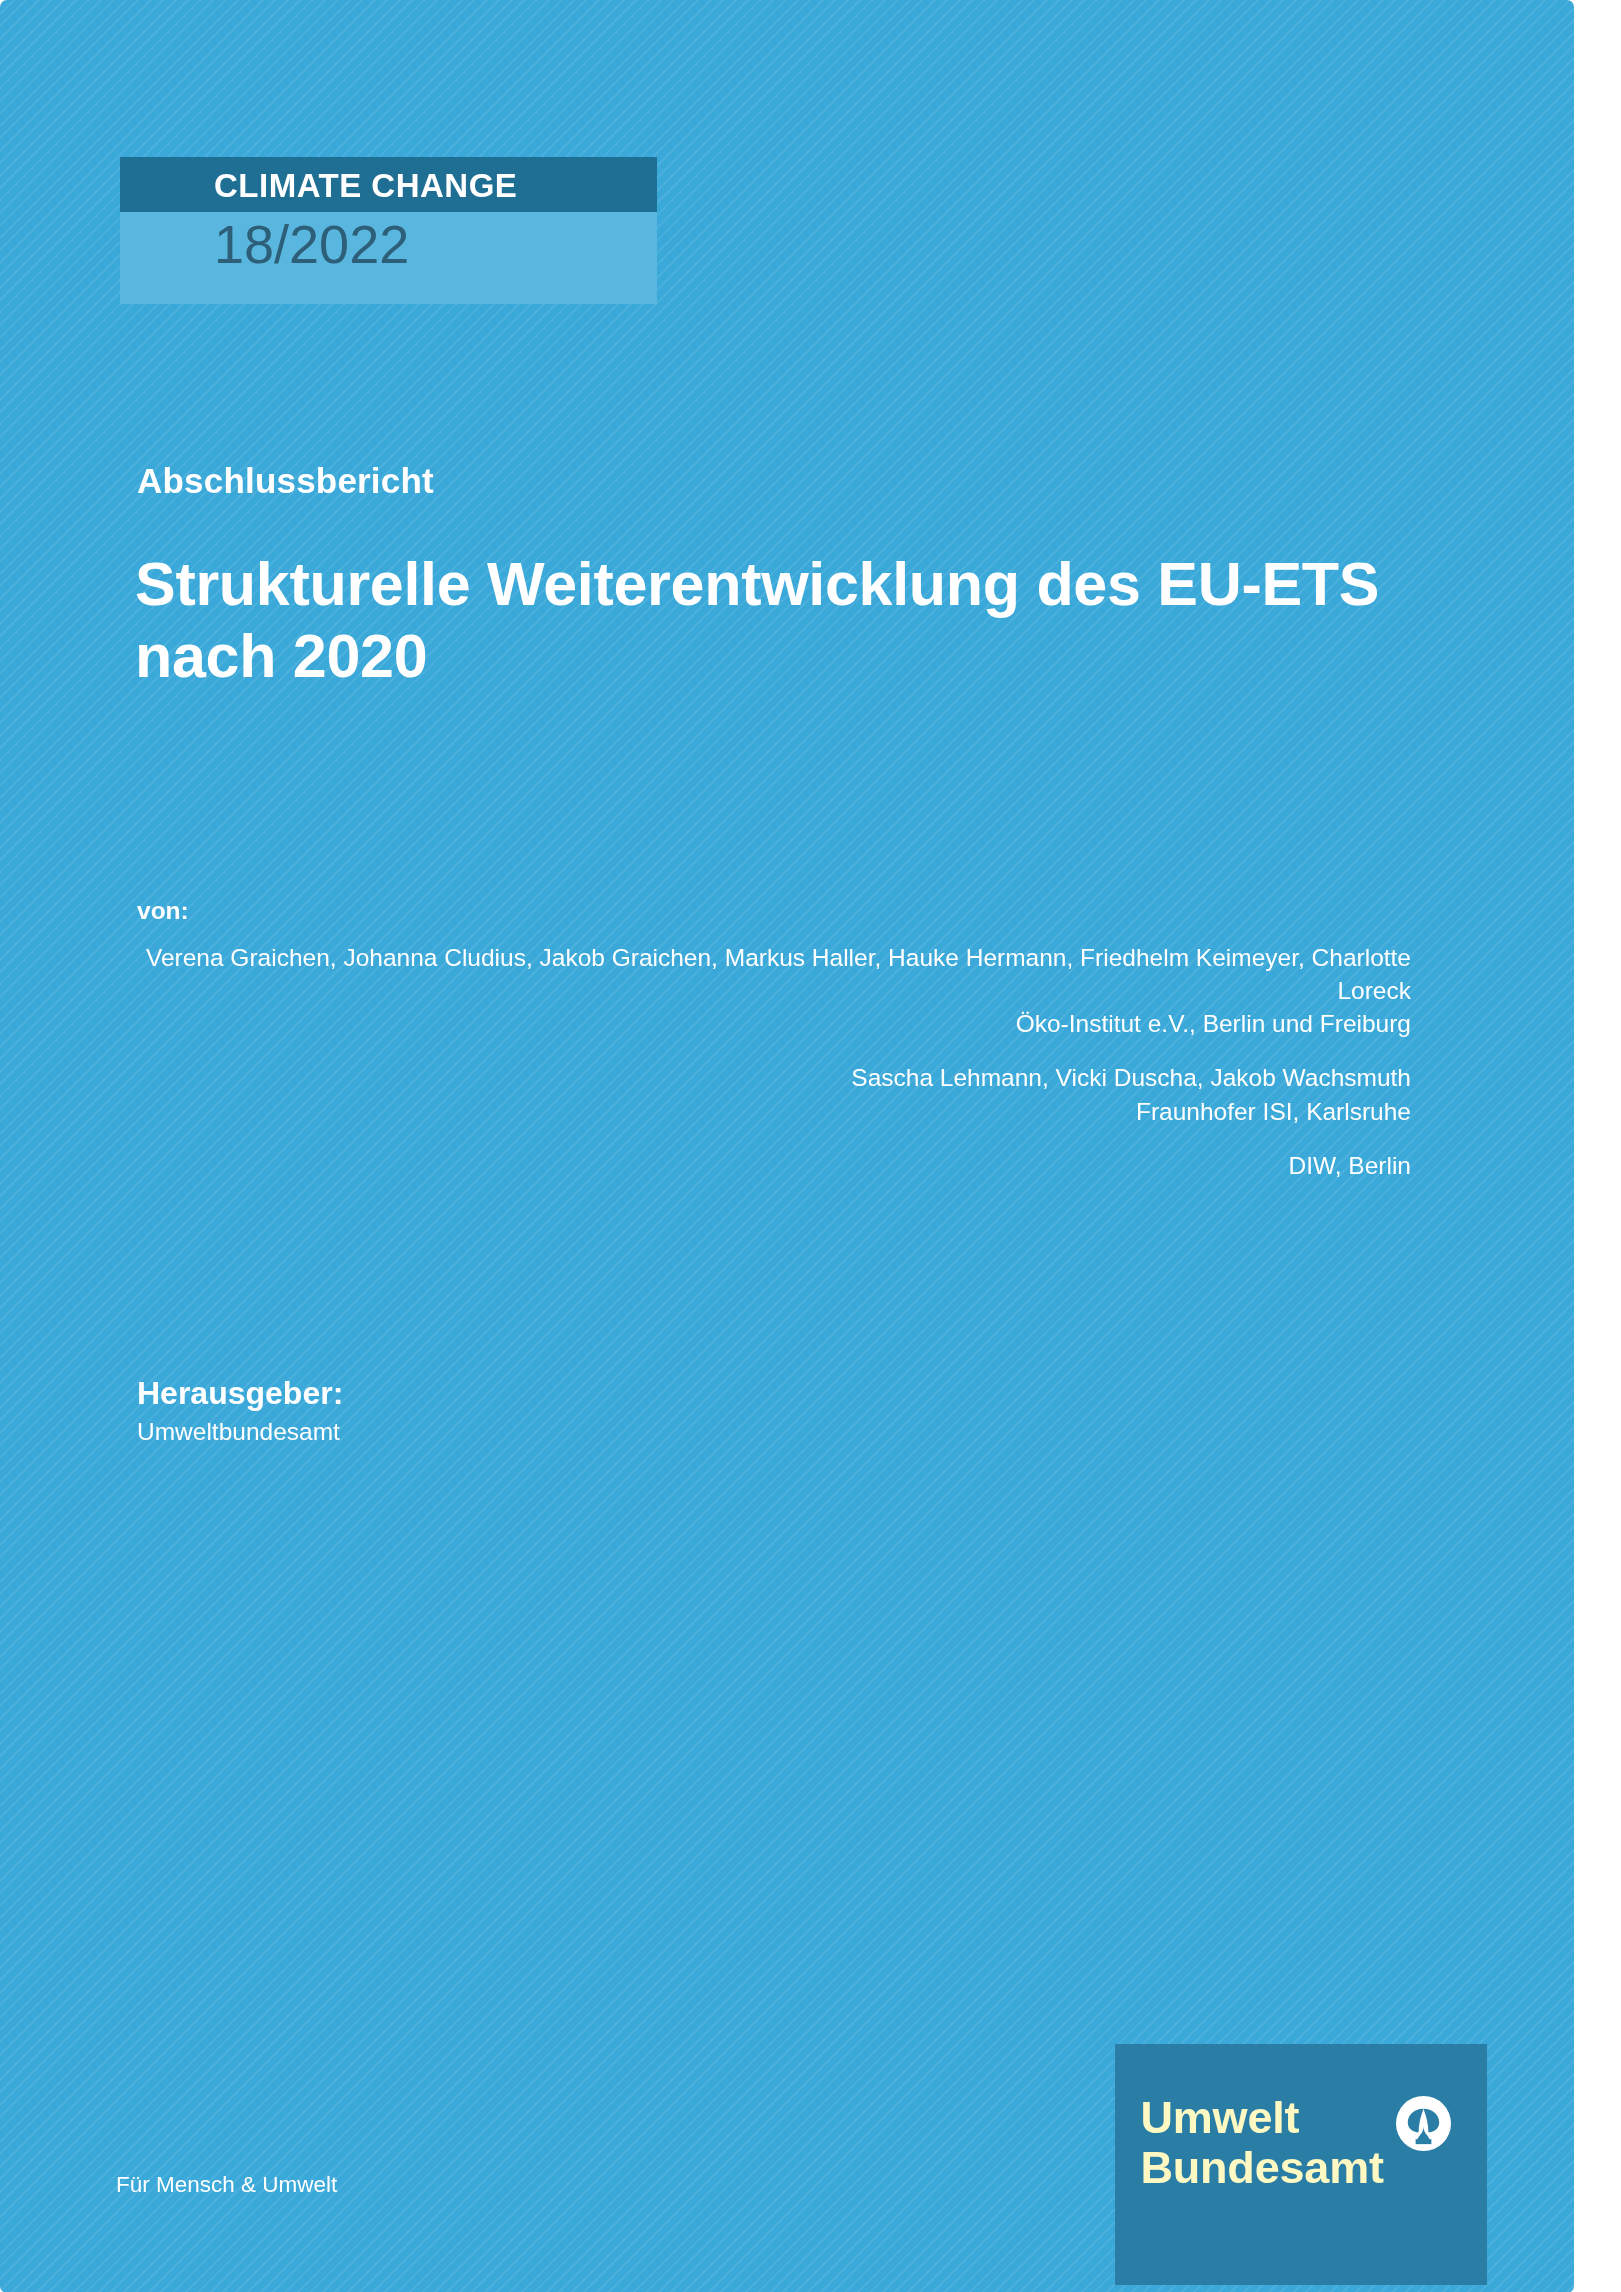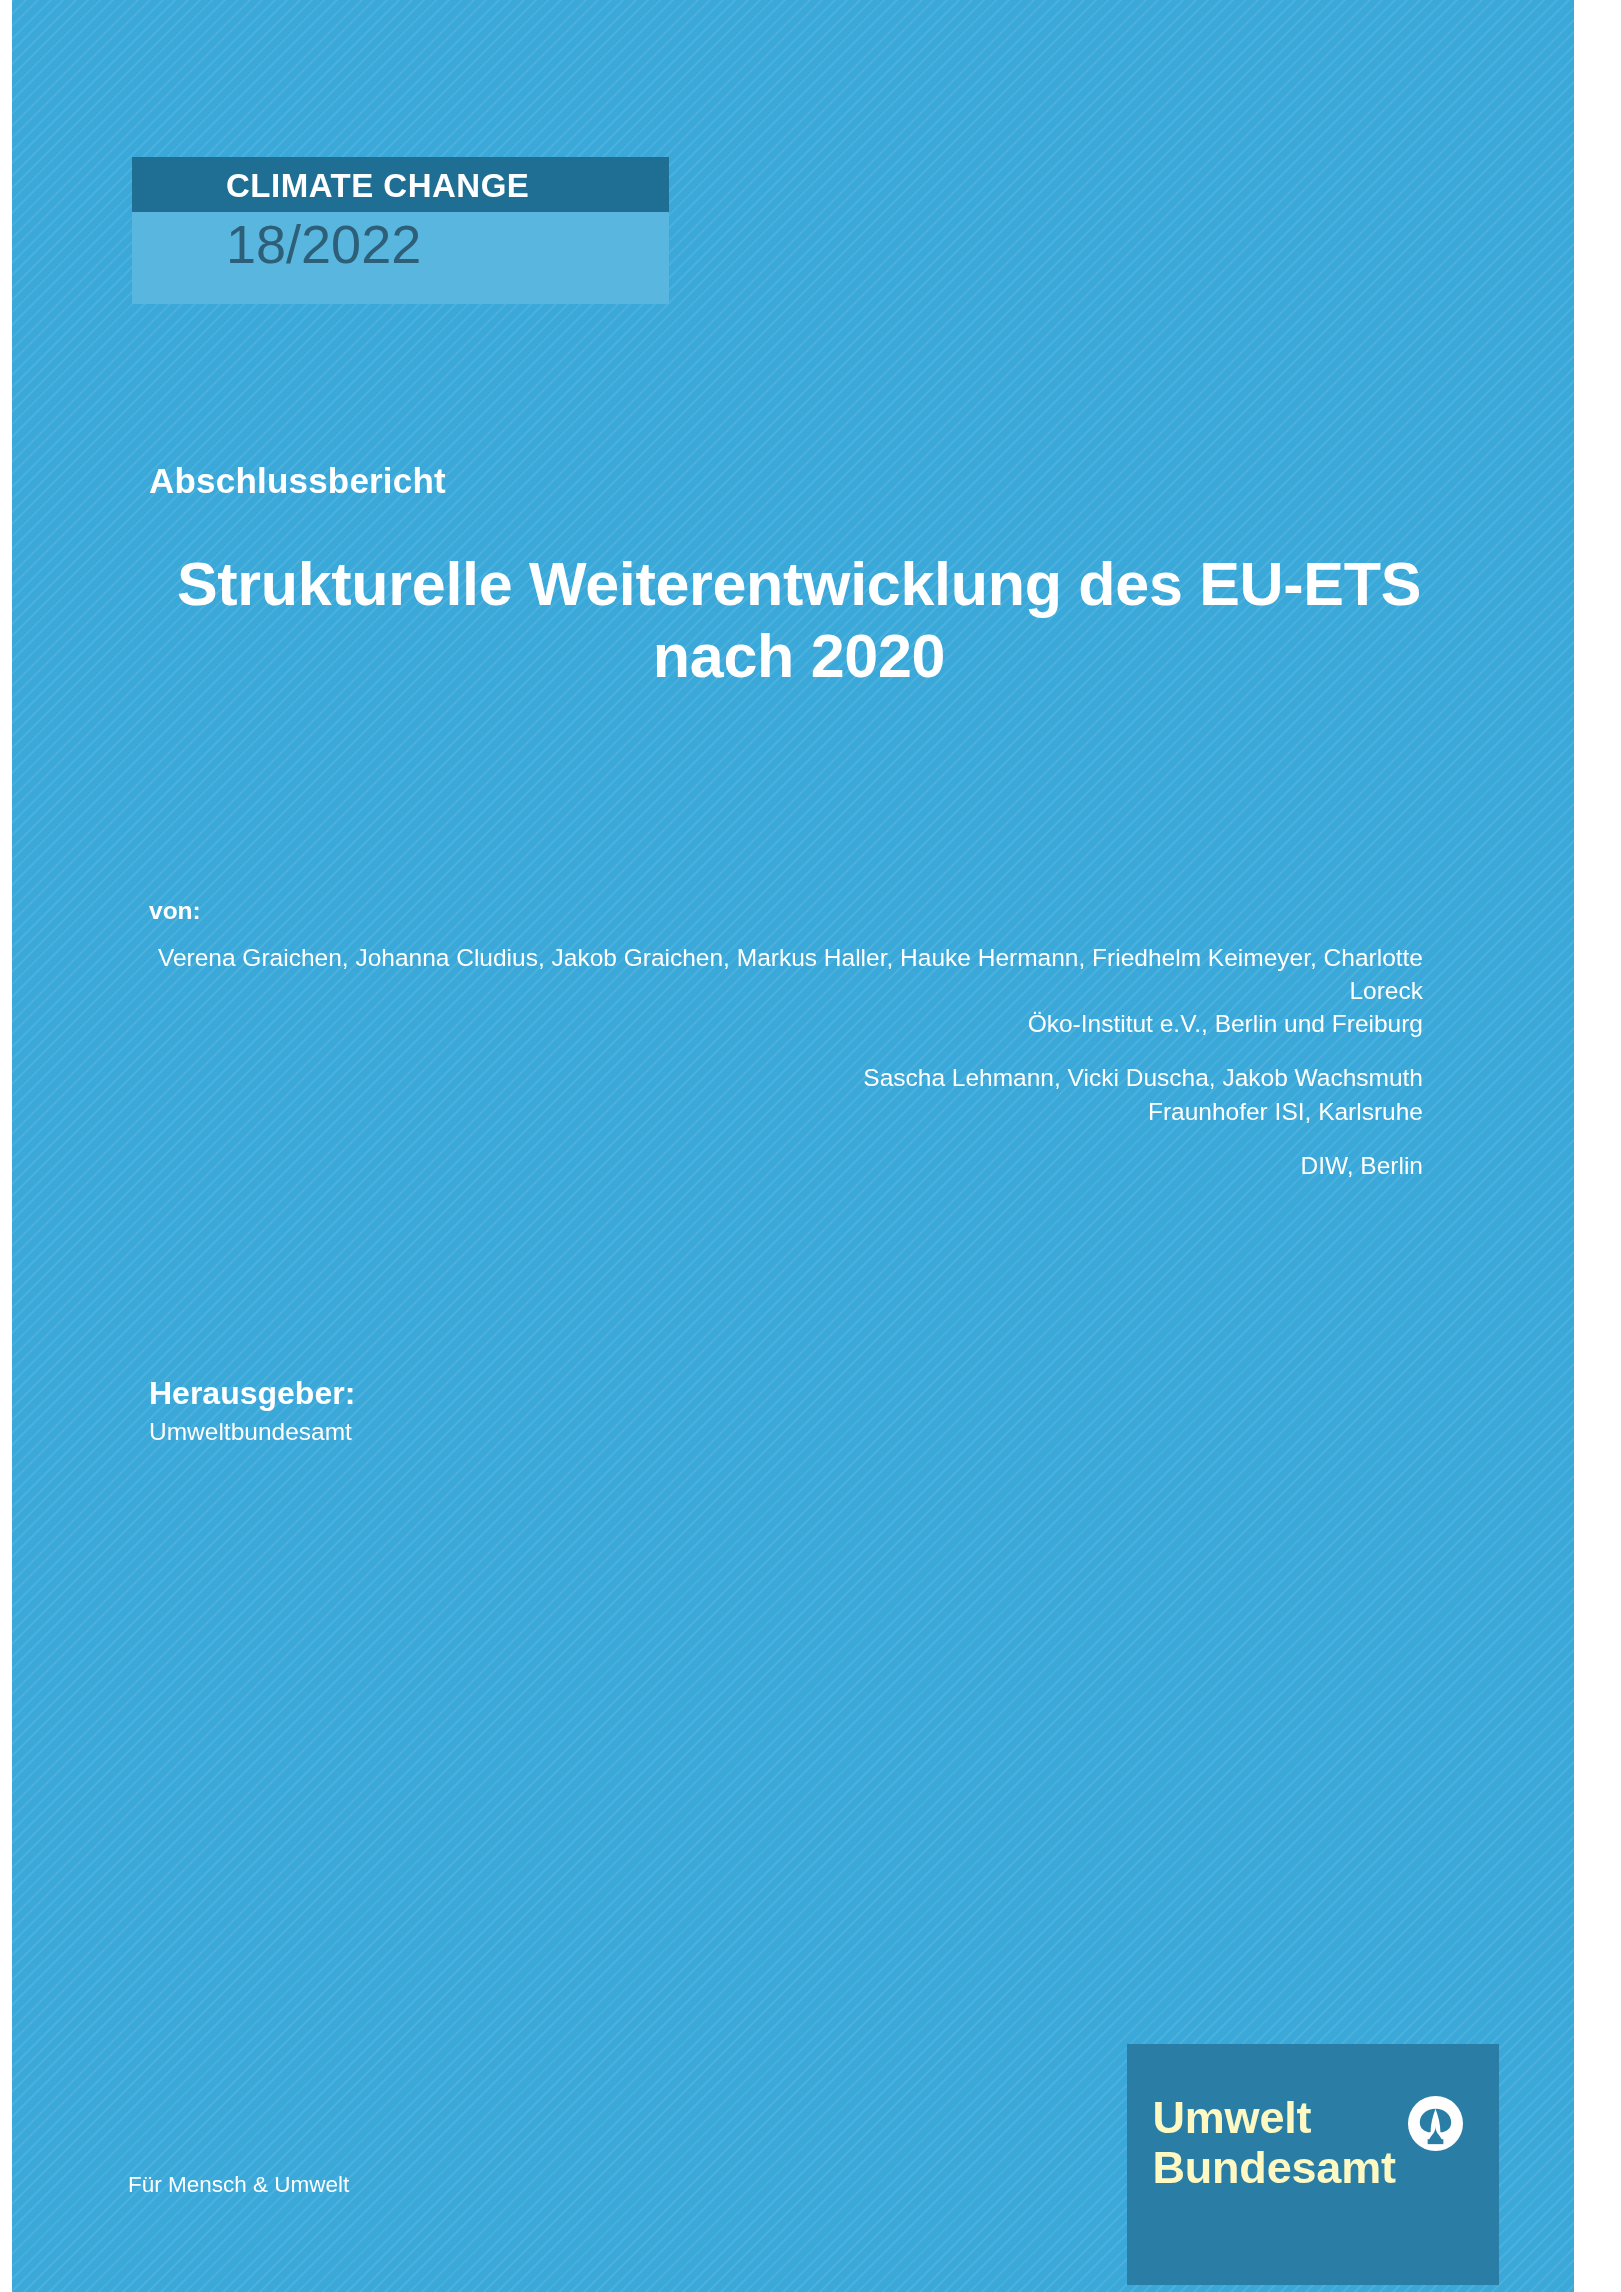--- a/index.html
+++ b/index.html
@@ -18,33 +18,34 @@
     position: relative;
     width: 1621px;
     height: 2293px;
     background: #ffffff;
     box-sizing: border-box;
   }
 
   
   .cover {
     position: absolute;
-    left: 12px;
+    left: 0;
     top: 0;
     width: 1574px;
     height: 2293px;
     background-color: #3aa8d8;
     background-image: repeating-linear-gradient(
       135deg,
       rgba(255,255,255,0.085) 0px,
       rgba(255,255,255,0.085) 2px,
       rgba(0,0,0,0.0) 2px,
       rgba(0,0,0,0.0) 8.8px
     );
     overflow: hidden;
+    border-radius: 7px;
   }
 
   
   .right-strip {
     position: absolute;
     right: 0;
     top: 0;
     width: 47px;
     height: 2293px;
     background: #ffffff;
@@ -95,21 +96,20 @@
   .main-title {
     position: absolute;
     left: 135px;
     top: 549px;
     width: 1304px;
     color: #ffffff;
     font-size: 61px;
     font-weight: bold;
     line-height: 1.18;
     letter-spacing: -0.3px;
-    text-align: center;
   }
 
   
   .authors {
     position: absolute;
     left: 137px;
     top: 897px;
     width: 1274px;
     color: #ffffff;
   }

